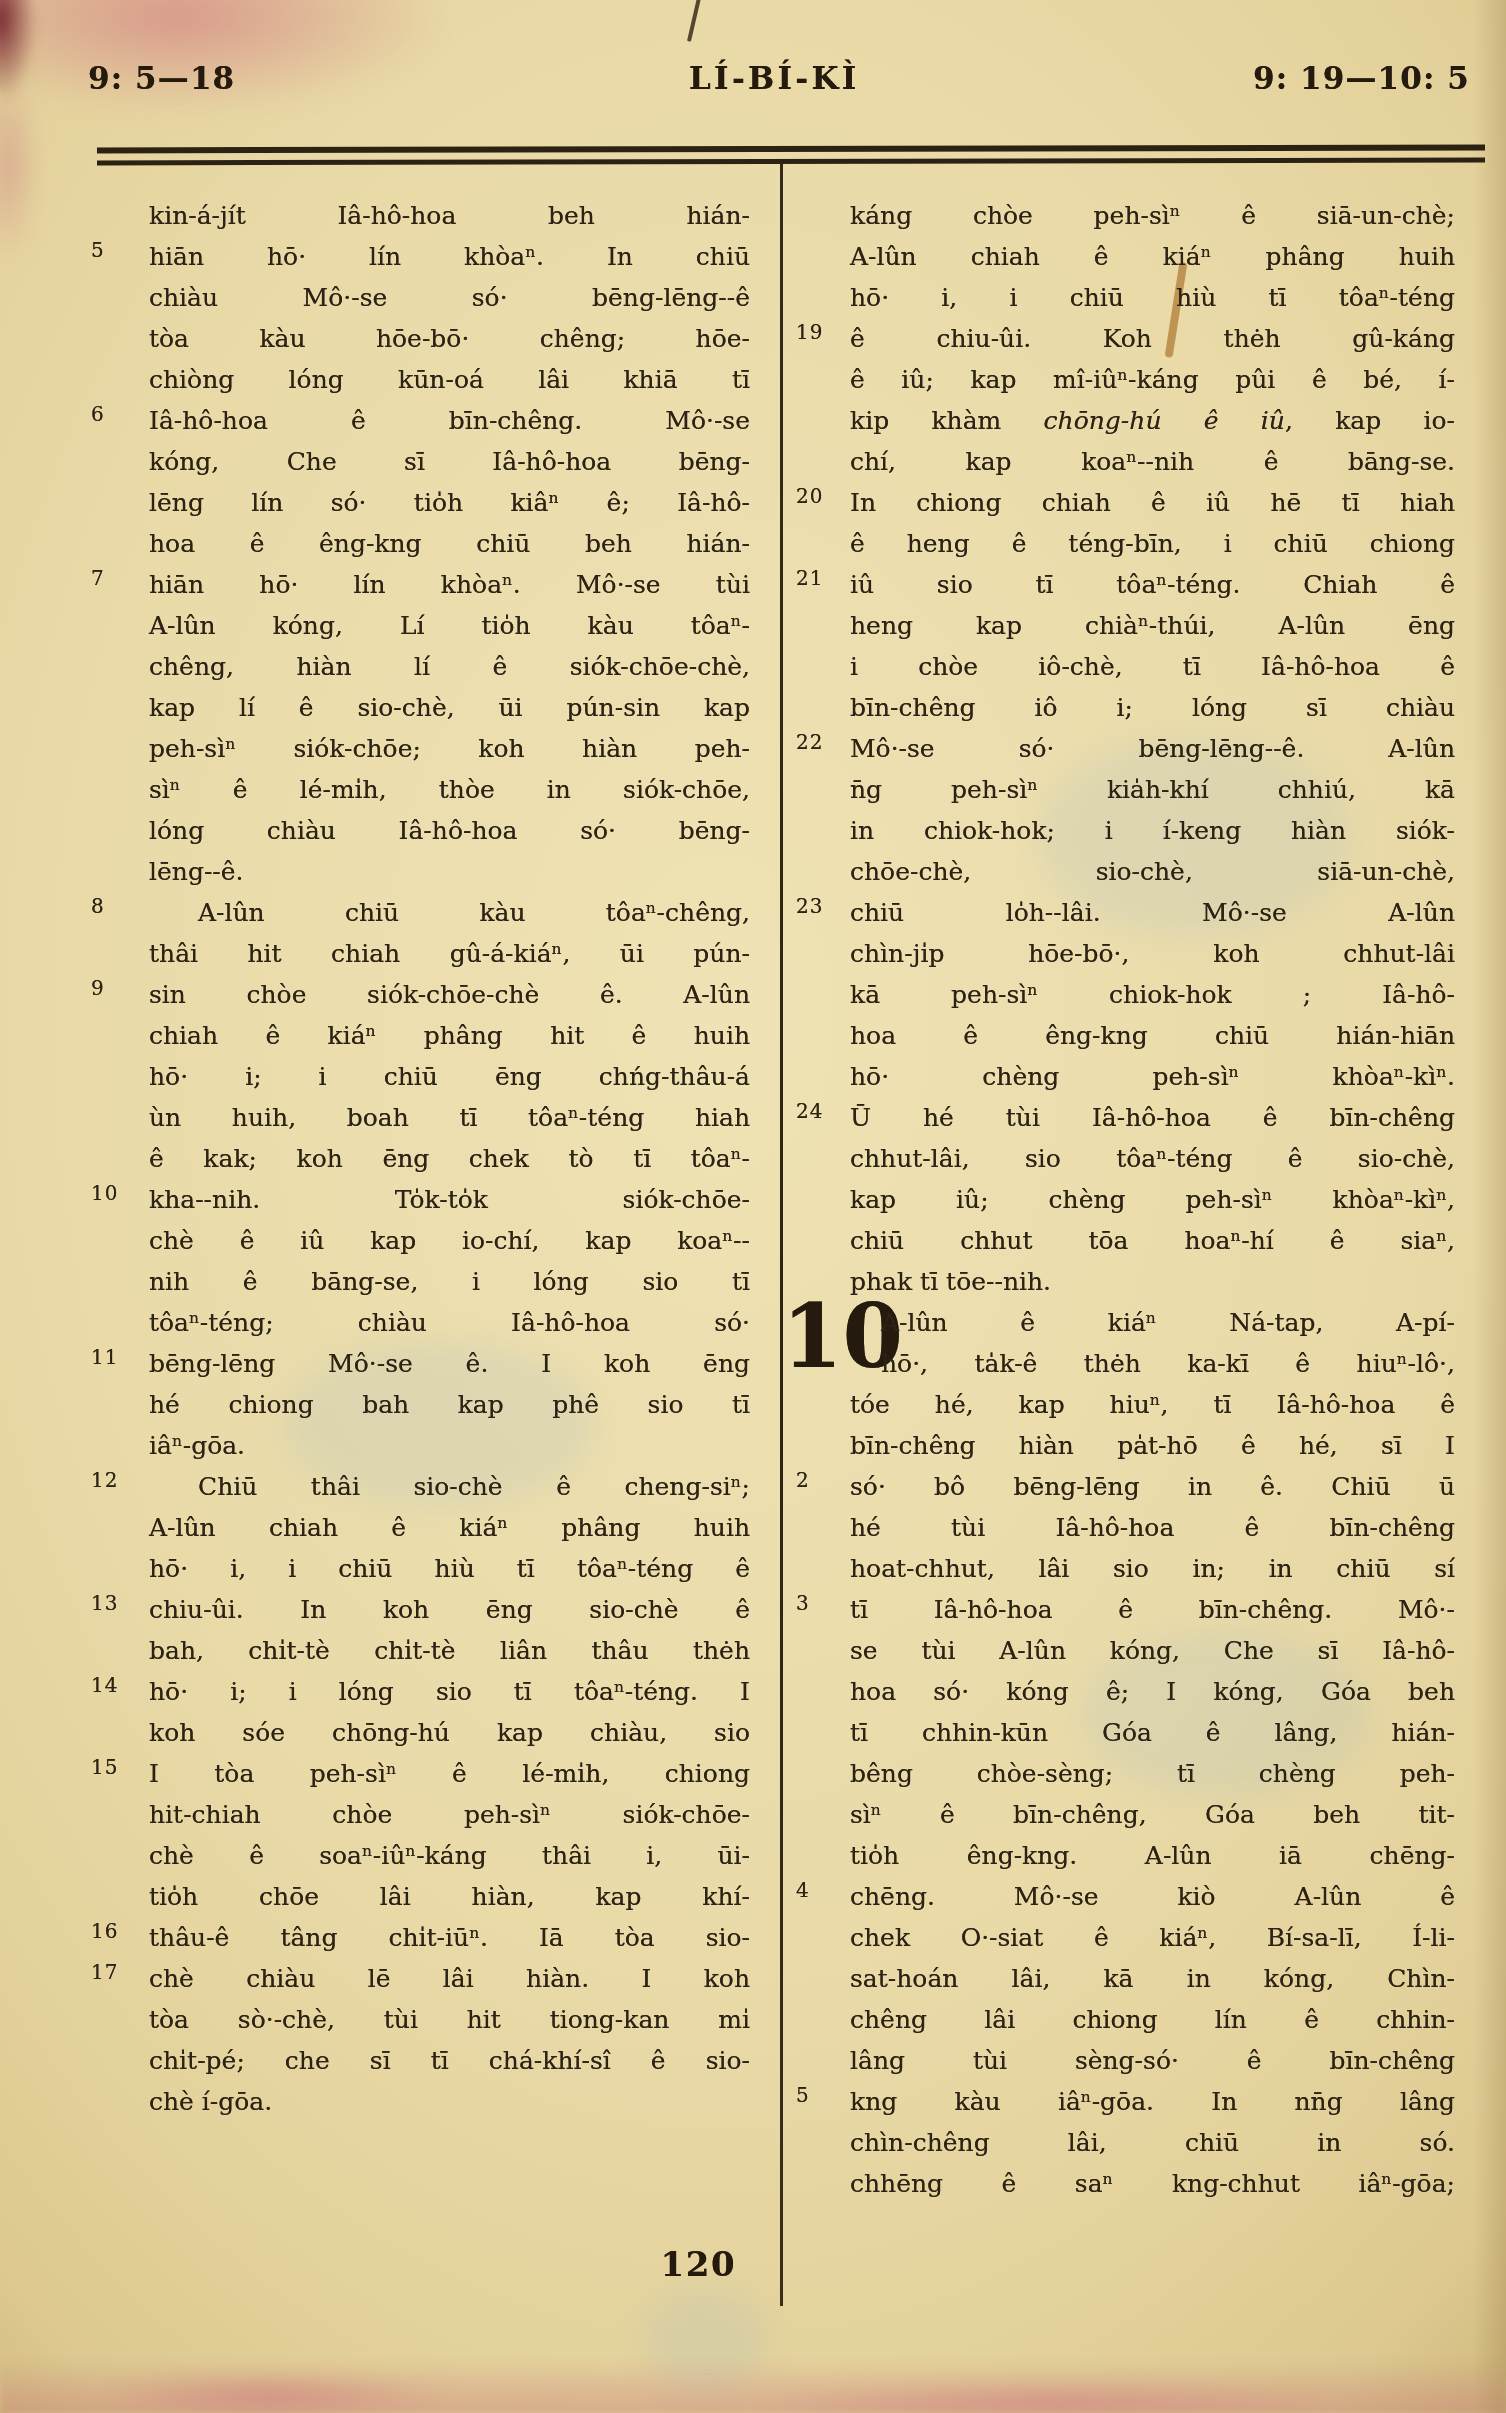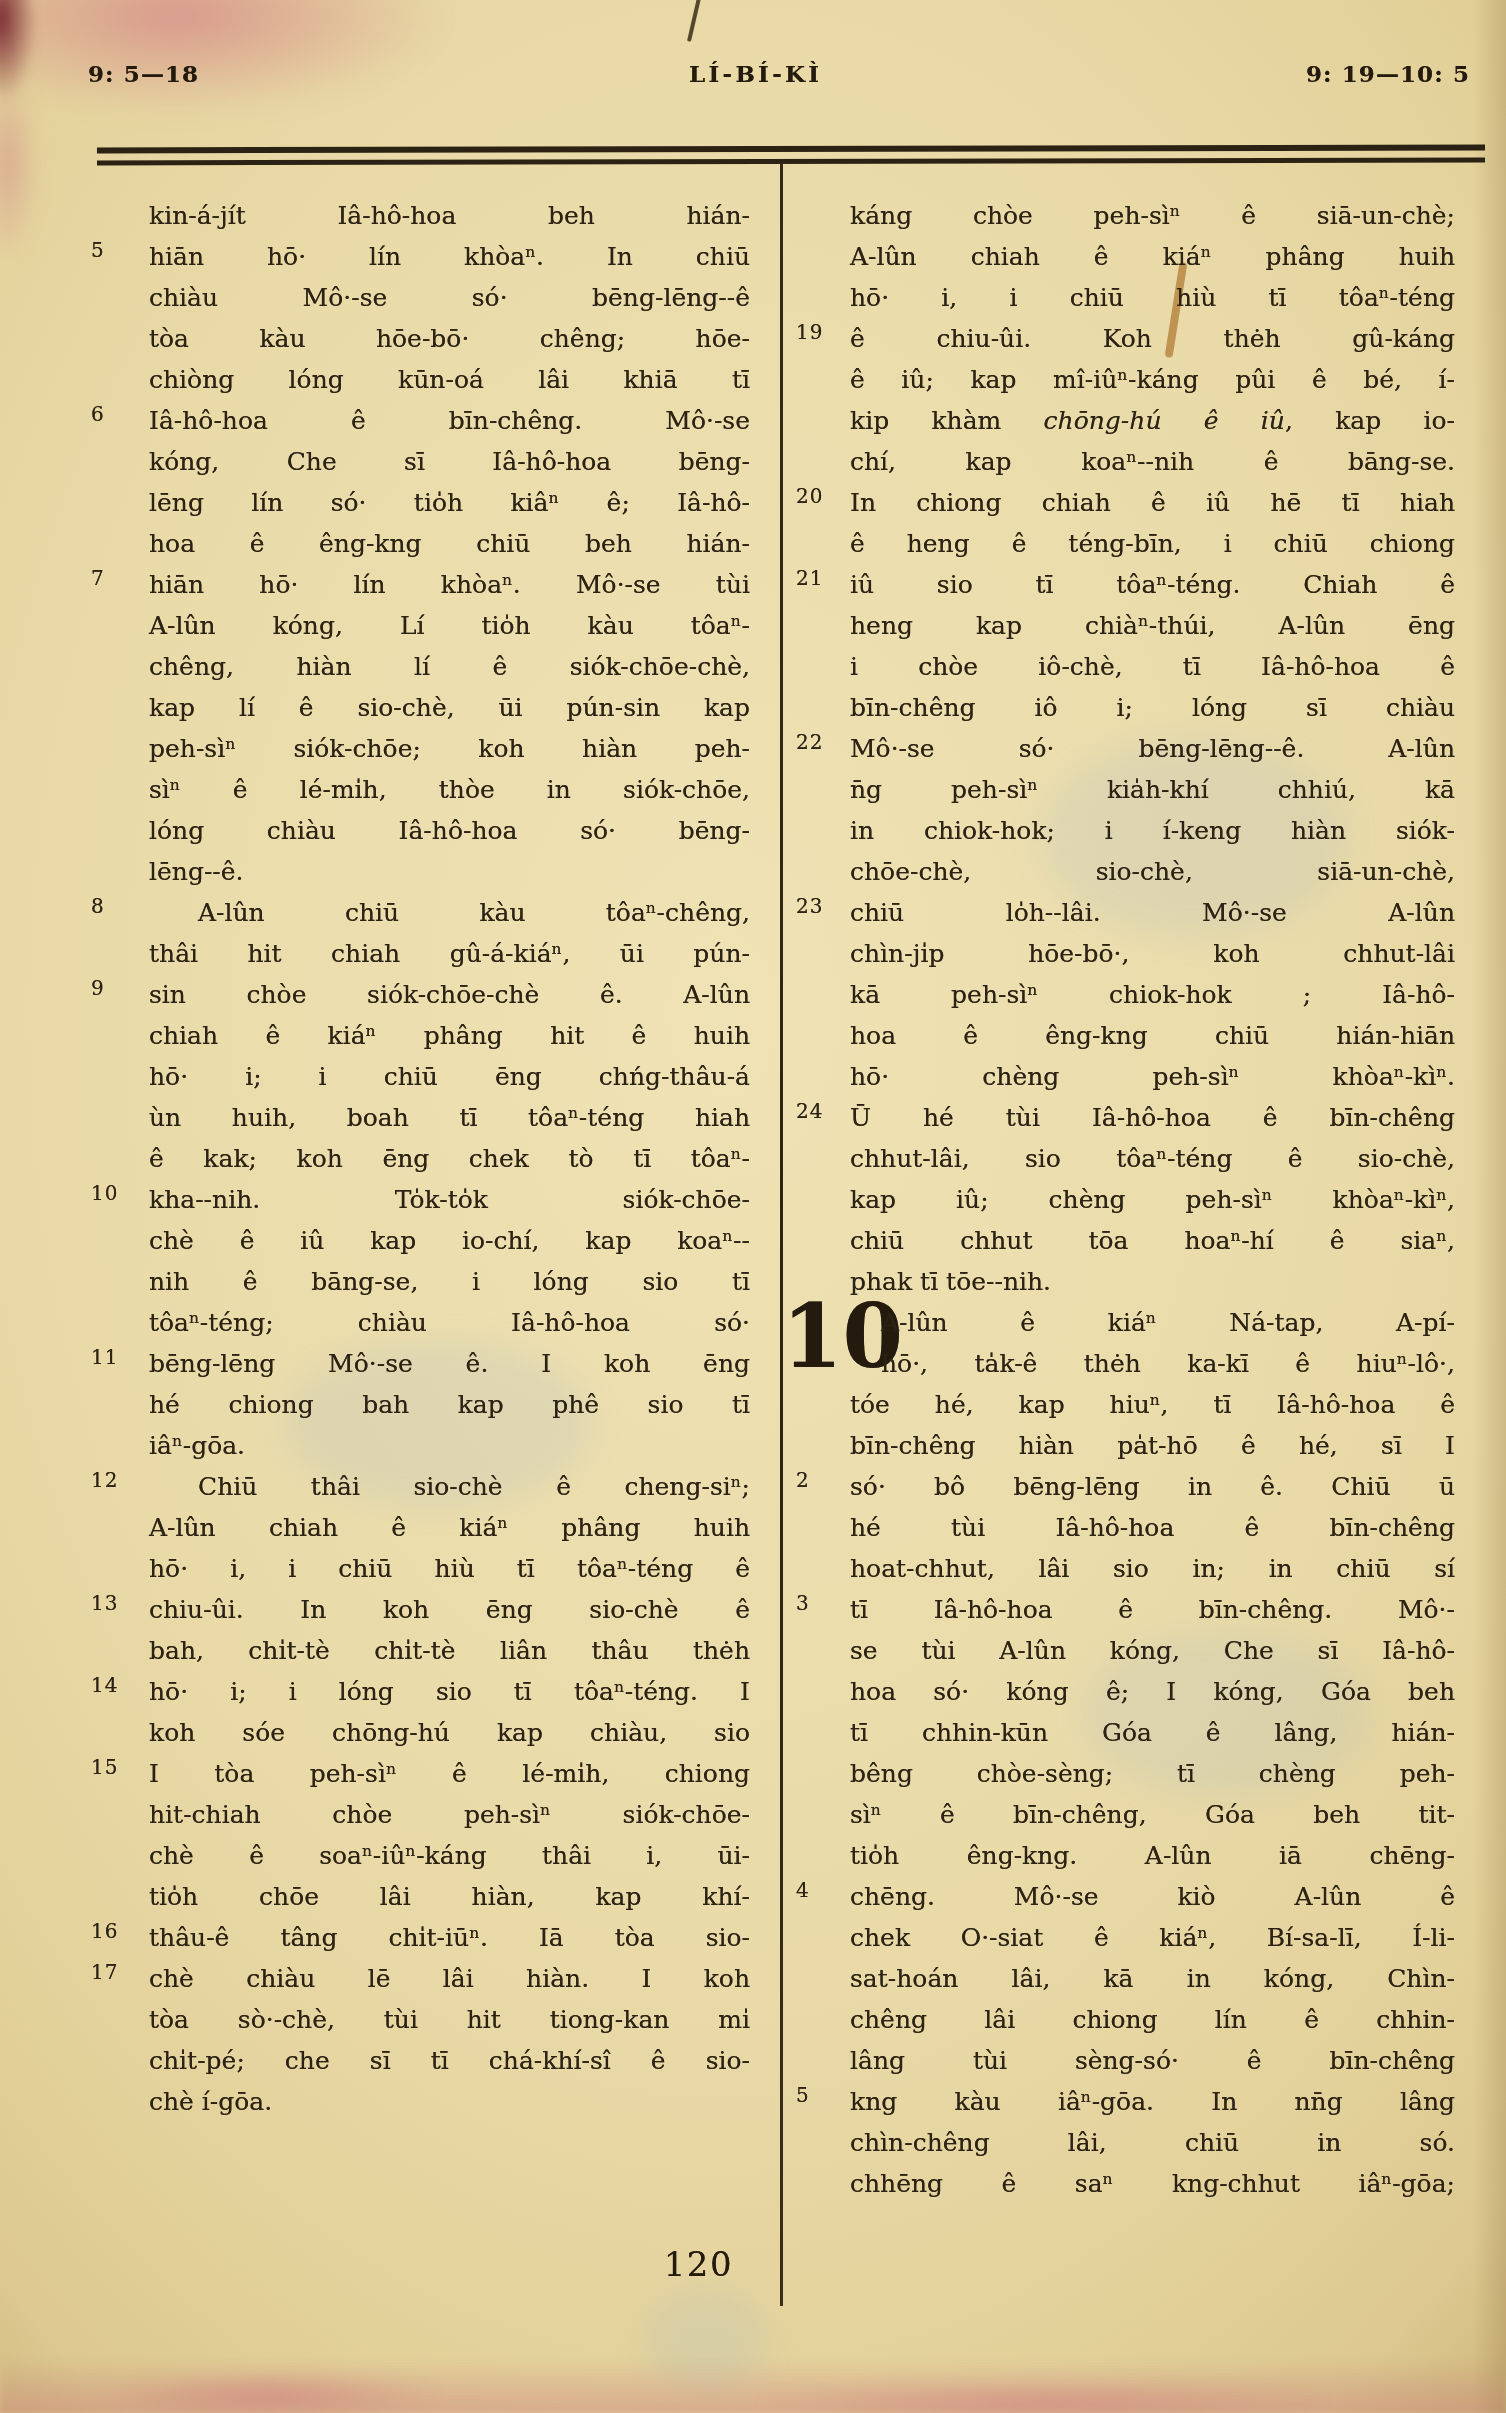--- a/index.html
+++ b/index.html
@@ -38,21 +38,21 @@
   .stain-bottom-right{left:756px;top:2380px;width:575px;height:44px;border-radius:50%;
     background:radial-gradient(ellipse, rgba(205,110,125,.4), rgba(205,110,125,0) 72%);filter:blur(7.7px);}
   .edge-right{right:0;top:0;width:33px;height:2413px;
     background:linear-gradient(to right, rgba(150,120,70,0), rgba(150,120,70,.3));}
   .showthrough{border-radius:50%;filter:blur(14.2px);background:rgba(150,182,196,.16);}
   .st1{left:285px;top:1342px;width:307px;height:164px;}
   .st2{left:1041px;top:739px;width:307px;height:197px;}
   .st3{left:1084px;top:1632px;width:285px;height:164px;}
   .st4{left:646px;top:2289px;width:120px;height:99px;}
   
-  .hdr{position:absolute;top:60px;font-weight:bold;font-size:23px;color:#241a0d;
+  .hdr{position:absolute;top:60px;font-weight:bold;font-size:31px;color:#241a0d;
     letter-spacing:1.1px;white-space:nowrap;
     text-shadow:0 0 0.5px rgba(36,26,13,.7);}
   .hdr-left{left:88px;}
   .hdr-center{left:689px;letter-spacing:3.3px;}
   .hdr-right{right:36px;}
   .rule-double{position:absolute;left:97px;top:146px;width:1388px;height:6.6px;
     border-top:6px solid #2c2213;border-bottom:5.5px solid #2c2213;
     transform:rotate(-0.12deg);}
   .divider{position:absolute;left:780px;top:164px;width:3.3px;height:2142px;
     background:linear-gradient(to bottom,#352a18 0%,#2e2414 60%,#3a2e1b 100%);}
@@ -71,21 +71,21 @@
     font-size:20px;line-height:22px;text-align:left;text-indent:0;
     letter-spacing:1.1px;color:#2d2314;}
   .col-right .vnum{left:-54px;}
   em{font-style:italic;}
   
   .dropcap{position:absolute;left:782px;top:1296px;width:82px;
     font-size:87px;line-height:82px;font-weight:bold;color:#241a0d;
     text-shadow:0 0 0.5px rgba(36,26,13,.7);}
   
   .pagenum{position:absolute;left:652px;top:2244px;width:93px;text-align:center;
-    font-size:34px;font-weight:normal;color:#241a0d;letter-spacing:1.6px;
+    font-size:34px;font-weight:bold;color:#241a0d;letter-spacing:1.6px;
     text-shadow:0 0 0.5px rgba(36,26,13,.7);}
 </style>
 </head>
 <body>
 
 <div class="page">
 
   <div class="stain stain-pink-tl"></div>
   <div class="stain stain-maroon-corner"></div>
   <div class="stain stain-pink-left-edge"></div>

